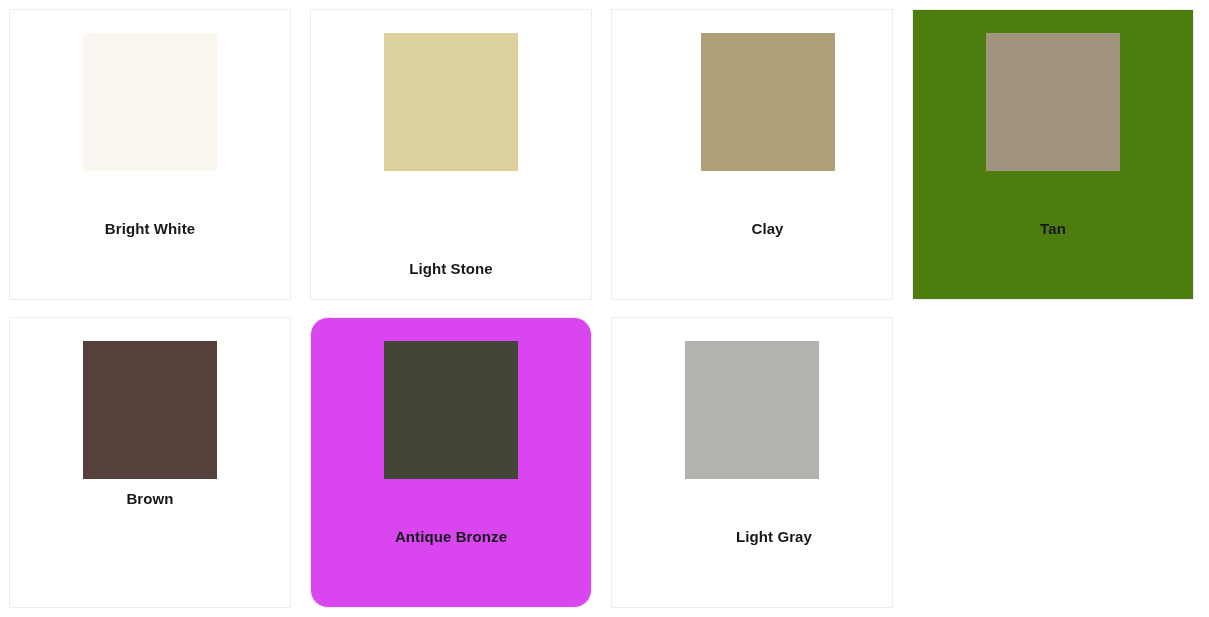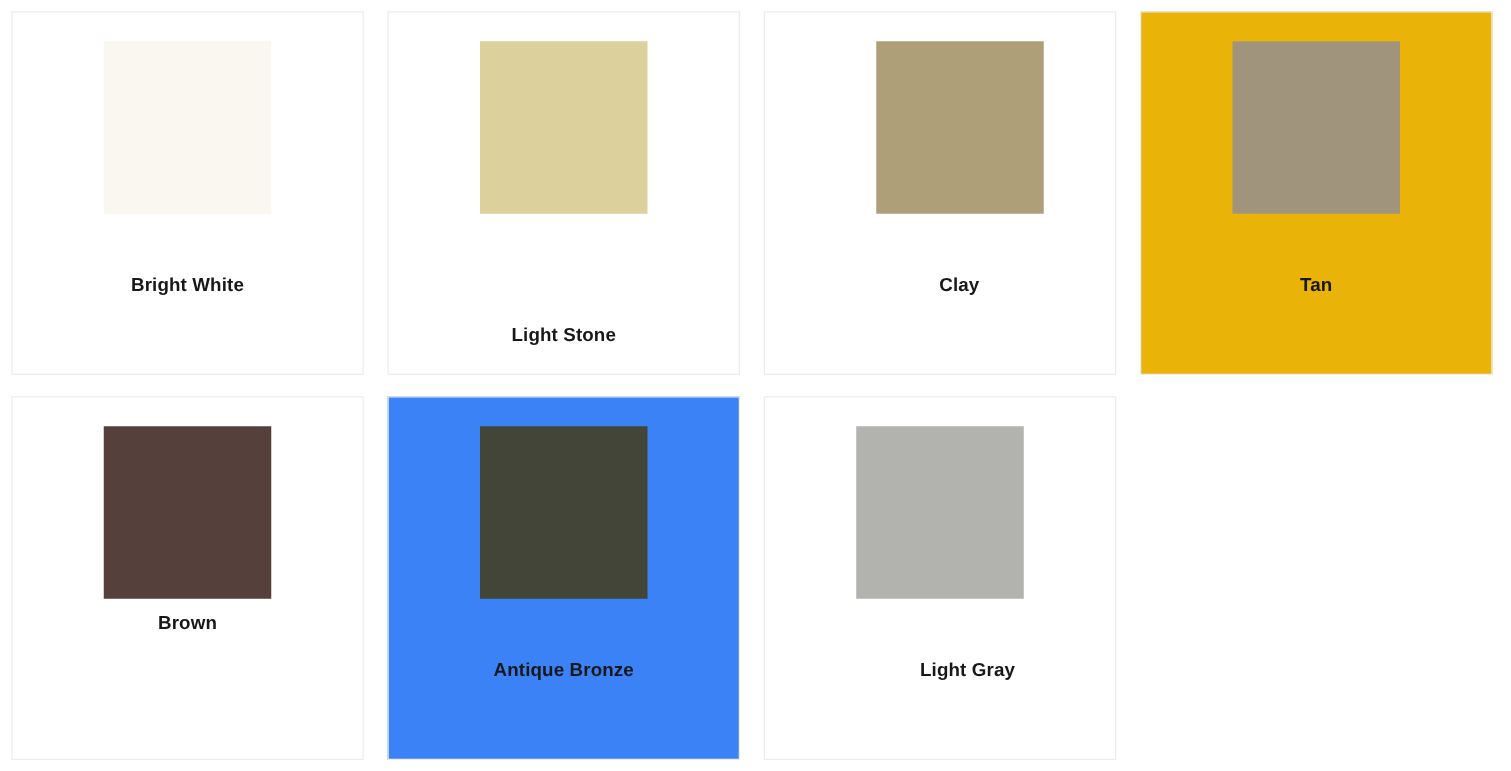--- a/index.html
+++ b/index.html
@@ -63,31 +63,31 @@
   <div class="swatch-card" style="background-color: rgb(255, 255, 255); border-color: rgb(237, 237, 237); gap: 40px;">
     <div class="swatch-chip" style="background-color: rgb(220, 208, 156);"></div>
     <div class="swatch-label" style="color: rgb(23, 24, 26);">Light Stone</div>
   </div>
 
   <div class="swatch-card" style="background-color: rgb(255, 255, 255); border-color: rgb(237, 237, 237); padding-left: 31px;">
     <div class="swatch-chip" style="background-color: rgb(174, 159, 121);"></div>
     <div class="swatch-label" style="color: rgb(23, 24, 26);">Clay</div>
   </div>
 
-  <div class="swatch-card" style="background-color: #eab308; border-color: rgb(237, 237, 237);">
+  <div class="swatch-card" style="background-color: #4d7c0f; border-color: rgb(237, 237, 237);">
     <div class="swatch-chip" style="background-color: rgb(160, 149, 124);"></div>
     <div class="swatch-label" style="color: rgb(23, 24, 26);">Tan</div>
   </div>
 
   <div class="swatch-card" style="background-color: rgb(255, 255, 255); border-color: rgb(237, 237, 237);">
     <div class="swatch-chip" style="background-color: rgb(86, 64, 59);"></div>
     <div class="swatch-label" style="color: rgb(23, 24, 26); margin-top: 11px;">Brown</div>
   </div>
 
-  <div class="swatch-card" style="background-color: #3b82f6; border-color: rgb(237, 237, 237);">
+  <div class="swatch-card" style="background-color: #d946ef; border-color: rgb(237, 237, 237); border-radius: 18px;">
     <div class="swatch-chip" style="background-color: rgb(67, 69, 57);"></div>
     <div class="swatch-label" style="color: rgb(23, 24, 26);">Antique Bronze</div>
   </div>
 
   <div class="swatch-card" style="background-color: rgb(255, 255, 255); border-color: rgb(237, 237, 237);">
     <div class="swatch-chip" style="background-color: rgb(178, 178, 174);"></div>
     <div class="swatch-label" style="color: rgb(23, 24, 26); margin-left: 44px;">Light Gray</div>
   </div>
 
 

